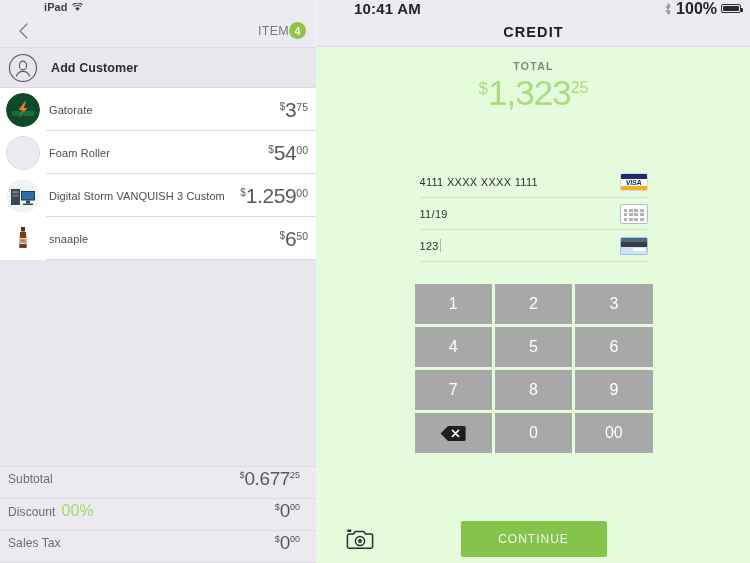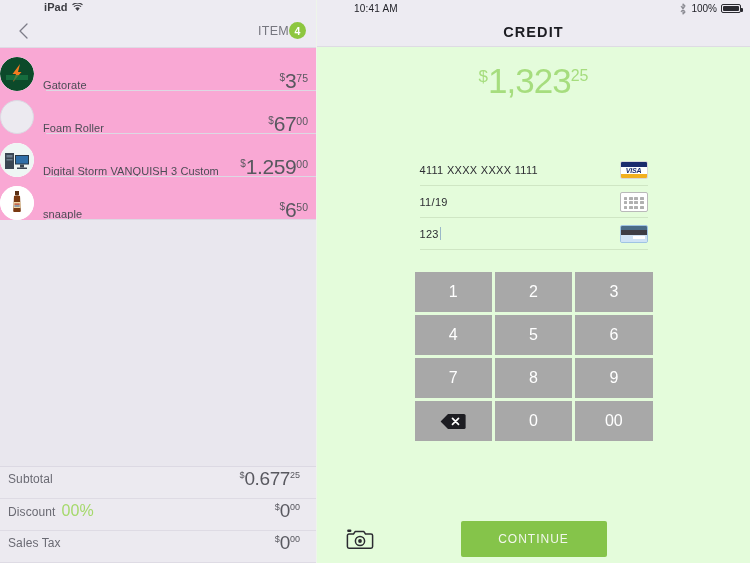--- a/index.html
+++ b/index.html
@@ -60,22 +60,23 @@
   }
   .customer-icon { width: 30px; height: 30px; flex: none; }
   .add-customer-text {
     font-size: 12.5px; font-weight: bold; color: #2b2b33;
     letter-spacing: .1px;
   }
 
   .cart-list { flex: none; }
   .cart-row {
     height: 43px;
-    background: #f9a8d4;
-    display: flex; align-items: flex-end;
+    background: #ffffff;
+    display: flex; align-items: center;
+    padding-left: 6px;
     position: relative;
   }
   .cart-row::after {
     content: ""; position: absolute; left: 46px; right: 0; bottom: 0;
     height: 1px; background: #dcd9e3;
   }
   .thumb {
     width: 34px; height: 34px; border-radius: 50%;
     flex: none; margin-right: 9px;
     overflow: hidden; position: relative;
@@ -122,25 +123,25 @@
     border-left: 1px solid #eef5ea;
     display: flex; flex-direction: column;
   }
   .right-statusbar {
     height: 17px;
     background: #edebf2;
     display: flex; align-items: center; justify-content: space-between;
     padding: 0 9px 0 0;
   }
   .rs-time {
-    font-size: 10px; font-weight: normal; color: #23232a;
+    font-size: 15px; font-weight: bold; color: #23232a;
     margin-left: 37px; letter-spacing: .2px; text-align: right;
   }
   .rs-right { display: flex; align-items: center; gap: 4px; }
-  .rs-battery-text { font-size: 10px; font-weight: normal; color: #23232a; }
+  .rs-battery-text { font-size: 16px; font-weight: bold; color: #23232a; }
   .batt-body {
     width: 20px; height: 9px; border: 1px solid #2a2a30; border-radius: 2px;
     position: relative; padding: 1px;
   }
   .batt-fill { width: 100%; height: 100%; background: #2a2a30; border-radius: 1px; }
   .batt-cap {
     position: absolute; right: -3px; top: 2.5px;
     width: 2px; height: 4px; background: #2a2a30; border-radius: 0 1px 1px 0;
   }
 
@@ -275,20 +276,28 @@
     <div class="left-header">
       <svg class="back-chevron" viewBox="0 0 20 24">
         <path d="M13 5 L6 12 L13 19" stroke="#7c7c88" stroke-width="1.3" fill="none" stroke-linecap="round" stroke-linejoin="round"></path>
       </svg>
       <div class="item-badge-wrap">
         <span class="item-label">ITEM</span>
         <span class="item-count">4</span>
       </div>
     </div>
 
+    <div class="add-customer">
+      <svg class="customer-icon" viewBox="0 0 30 30">
+        <circle cx="15" cy="15" r="13.5" fill="none" stroke="#55555f" stroke-width="1.1"></circle>
+        <ellipse cx="15" cy="12.5" rx="3.6" ry="4.4" fill="none" stroke="#55555f" stroke-width="1.1"></ellipse>
+        <path d="M8.4 23.5 a6.8 6.8 0 0 1 13.2 0" fill="none" stroke="#55555f" stroke-width="1.1"></path>
+      </svg>
+      <span class="add-customer-text">Add Customer</span>
+    </div>
 
     <div class="cart-list">
 
       <div class="cart-row">
         <div class="thumb">
           <svg width="34" height="34" viewBox="0 0 34 34">
             <circle cx="17" cy="17" r="17" fill="#0c4a2a"></circle>
             <path d="M20 7 L12.5 17 L16 17 L13 25 L21.5 15 L18 15 Z" fill="#f47b20"></path>
             <rect x="6" y="18" width="22" height="5" fill="#1a7a45" opacity=".75"></rect>
           </svg>
@@ -299,21 +308,21 @@
           <span class="main">3</span>
           <span class="cents">75</span>
         </span>
       </div>
 
       <div class="cart-row">
         <div class="thumb empty"></div>
         <span class="cart-name">Foam Roller</span>
         <span class="price">
           <span class="cur">$</span>
-          <span class="main">67</span>
+          <span class="main">54</span>
           <span class="cents">00</span>
         </span>
       </div>
 
       <div class="cart-row">
         <div class="thumb">
           <svg width="34" height="34" viewBox="0 0 34 34">
             <circle cx="17" cy="17" r="17" fill="#eef6f4"></circle>
             <rect x="5" y="10" width="9" height="16" fill="#3a4652"></rect>
             <rect x="6.5" y="12" width="6" height="2.5" fill="#6c7d8c"></rect>
@@ -399,20 +408,21 @@
           <div class="batt-cap"></div>
         </div>
       </div>
     </div>
 
     <div class="credit-title-bar">
       <span class="credit-title">CREDIT</span>
     </div>
 
     <div class="total-block">
+      <div class="total-caption">TOTAL</div>
       <div class="total-amount">
         <span class="cur">$</span>
         <span class="main">1,323</span>
         <span class="cents">25</span>
       </div>
     </div>
 
     <div class="fields">
 
       <div class="field-row">

